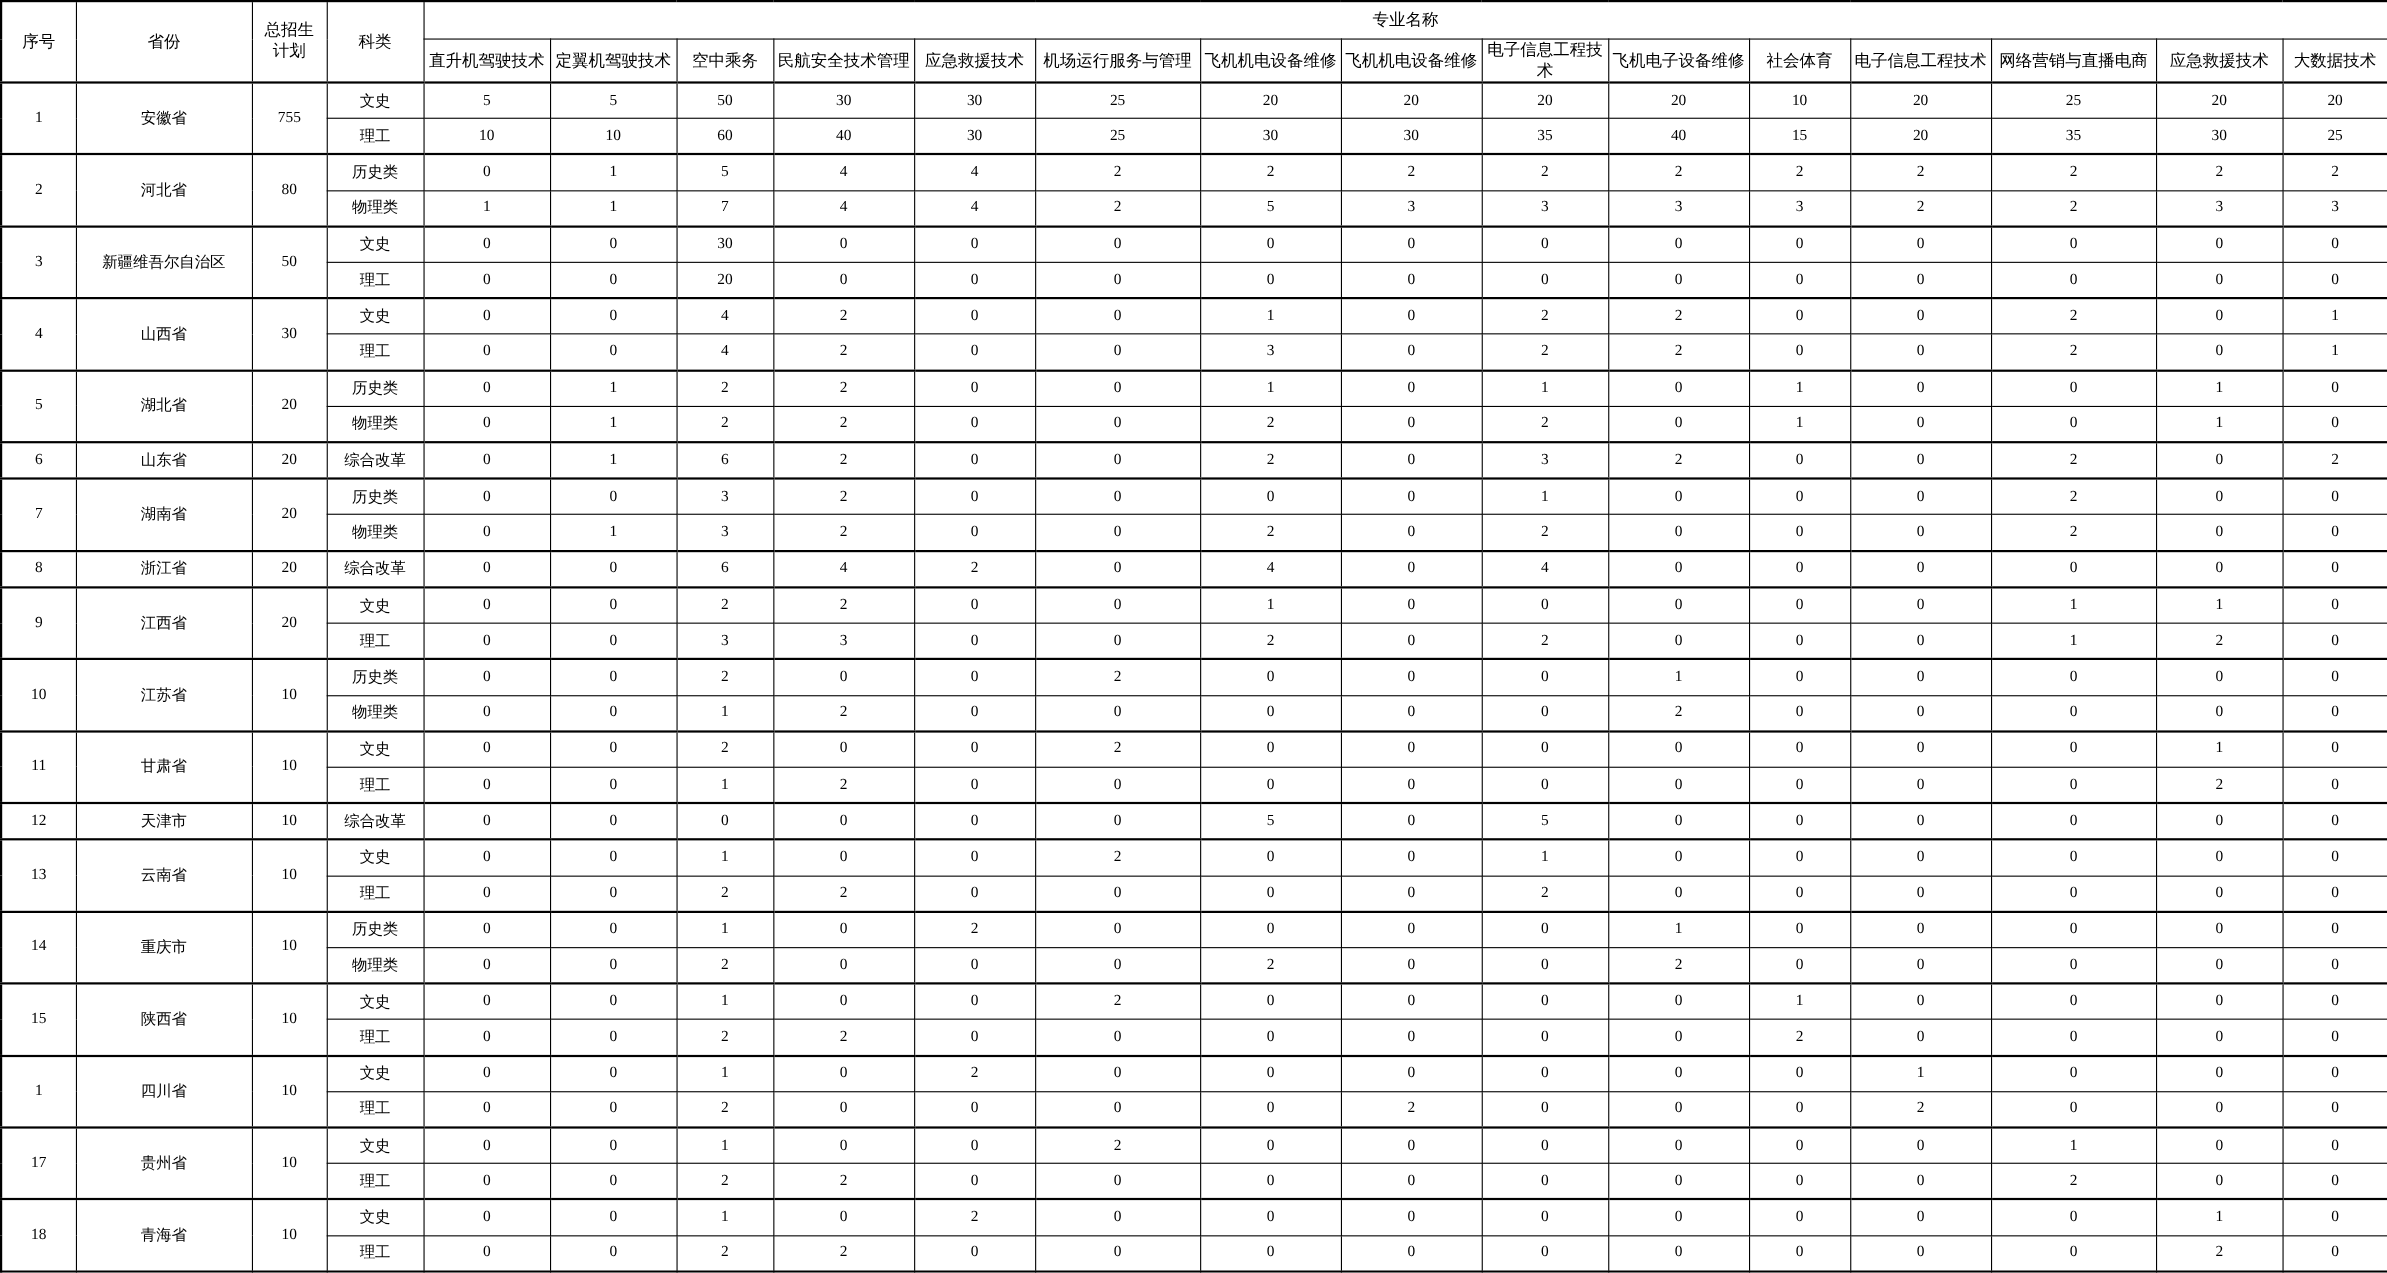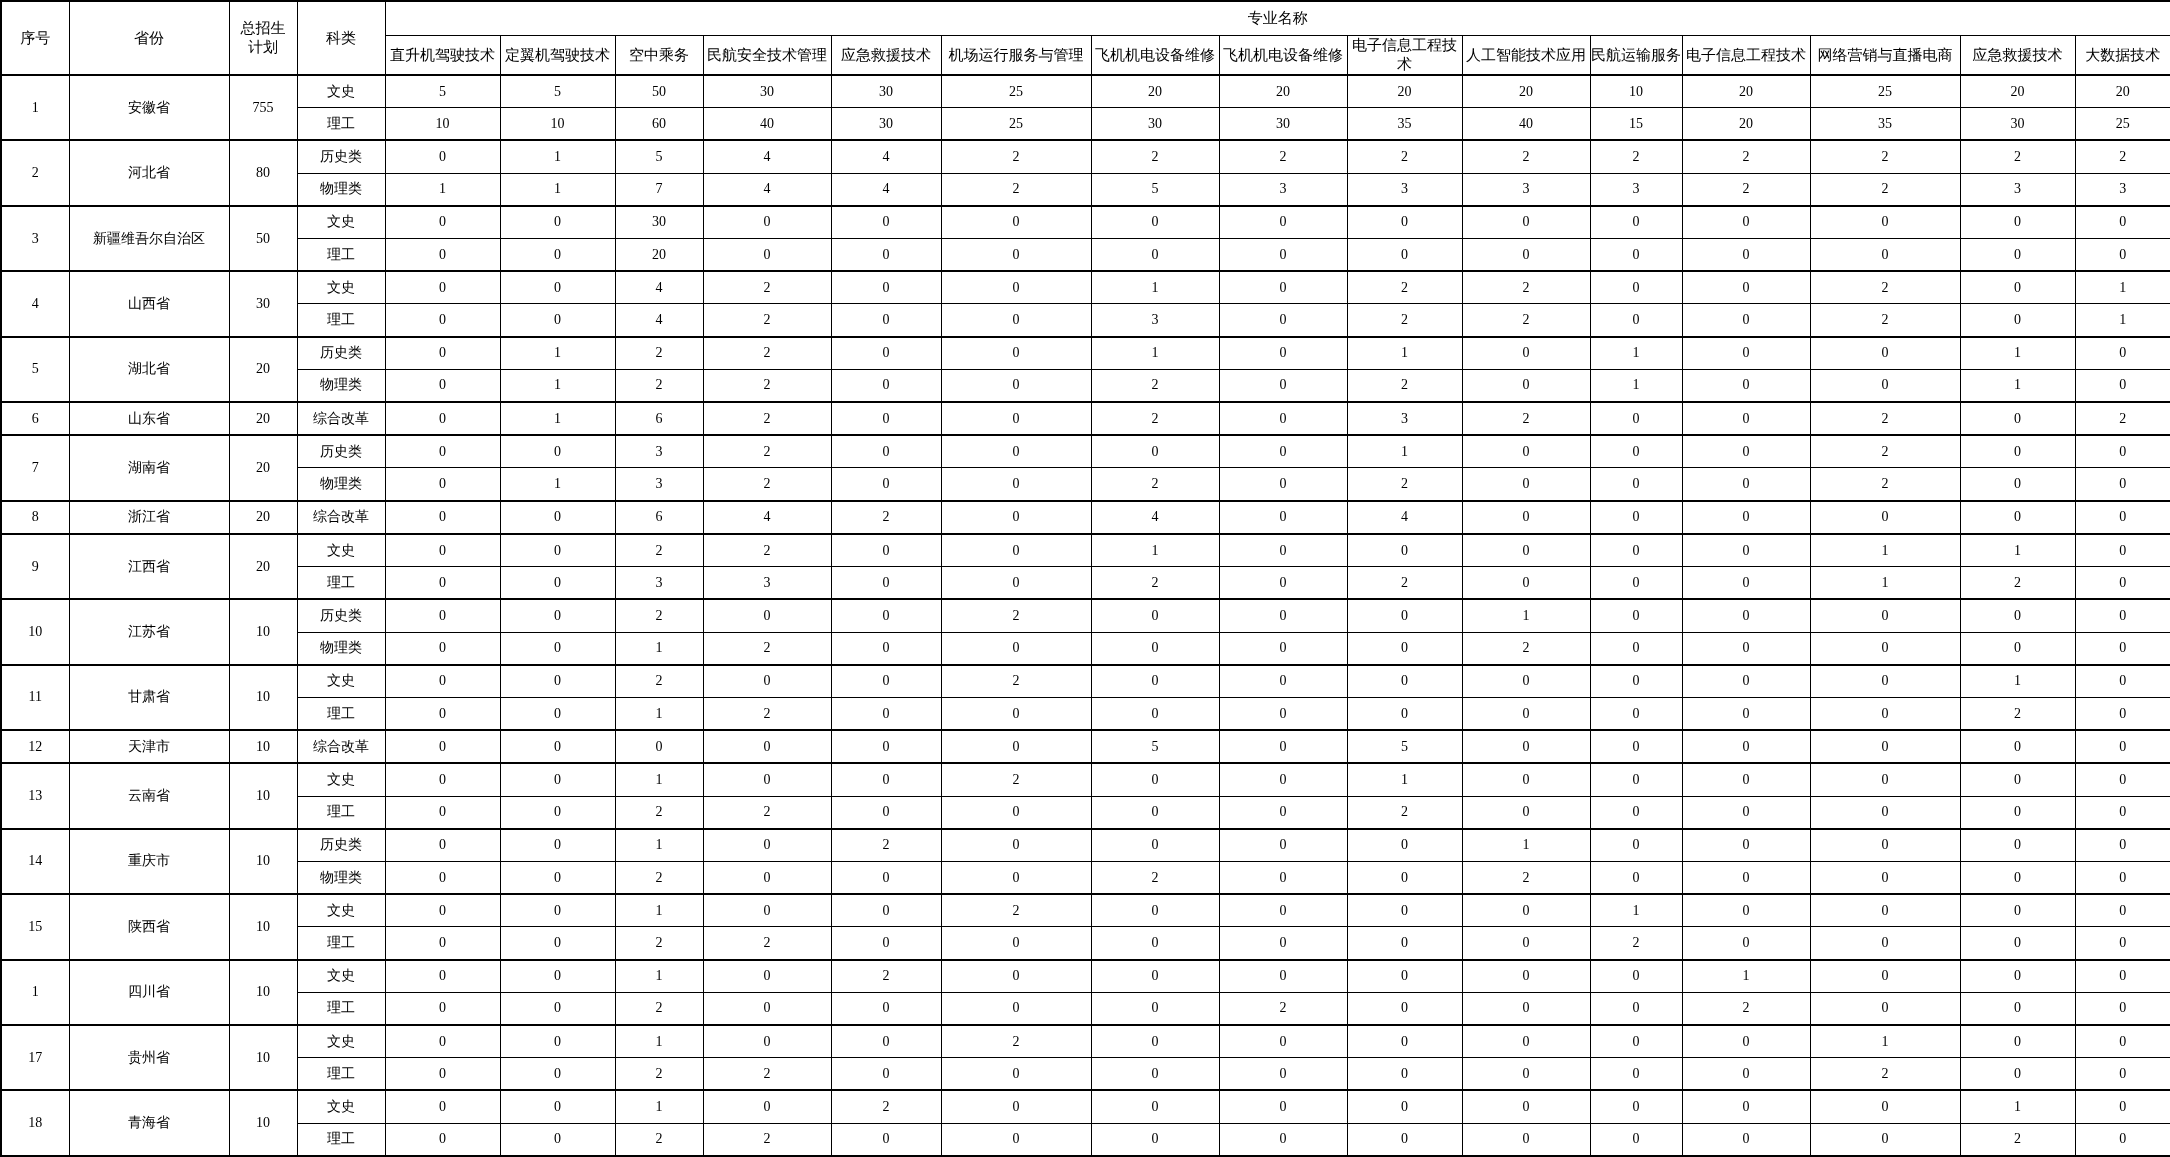--- a/index.html
+++ b/index.html
@@ -74,22 +74,22 @@
     <tr id="majors-row">
         <th>直升机驾驶技术</th>
         <th>定翼机驾驶技术</th>
         <th>空中乘务</th>
         <th>民航安全技术管理</th>
         <th>应急救援技术</th>
         <th>机场运行服务与管理</th>
         <th>飞机机电设备维修</th>
         <th>飞机机电设备维修</th>
         <th>电子信息工程技术</th>
-        <th>人工智能技术应用</th>
-        <th>民航运输服务</th>
+        <th>飞机电子设备维修</th>
+        <th>社会体育</th>
         <th>电子信息工程技术</th>
         <th>网络营销与直播电商</th>
         <th>应急救援技术</th>
         <th>大数据技术</th>
       </tr>
   </thead>
   <tbody id="table-body">
       <tr class="province-start">
         <td rowspan="2">1</td>
         <td rowspan="2">安徽省</td>

